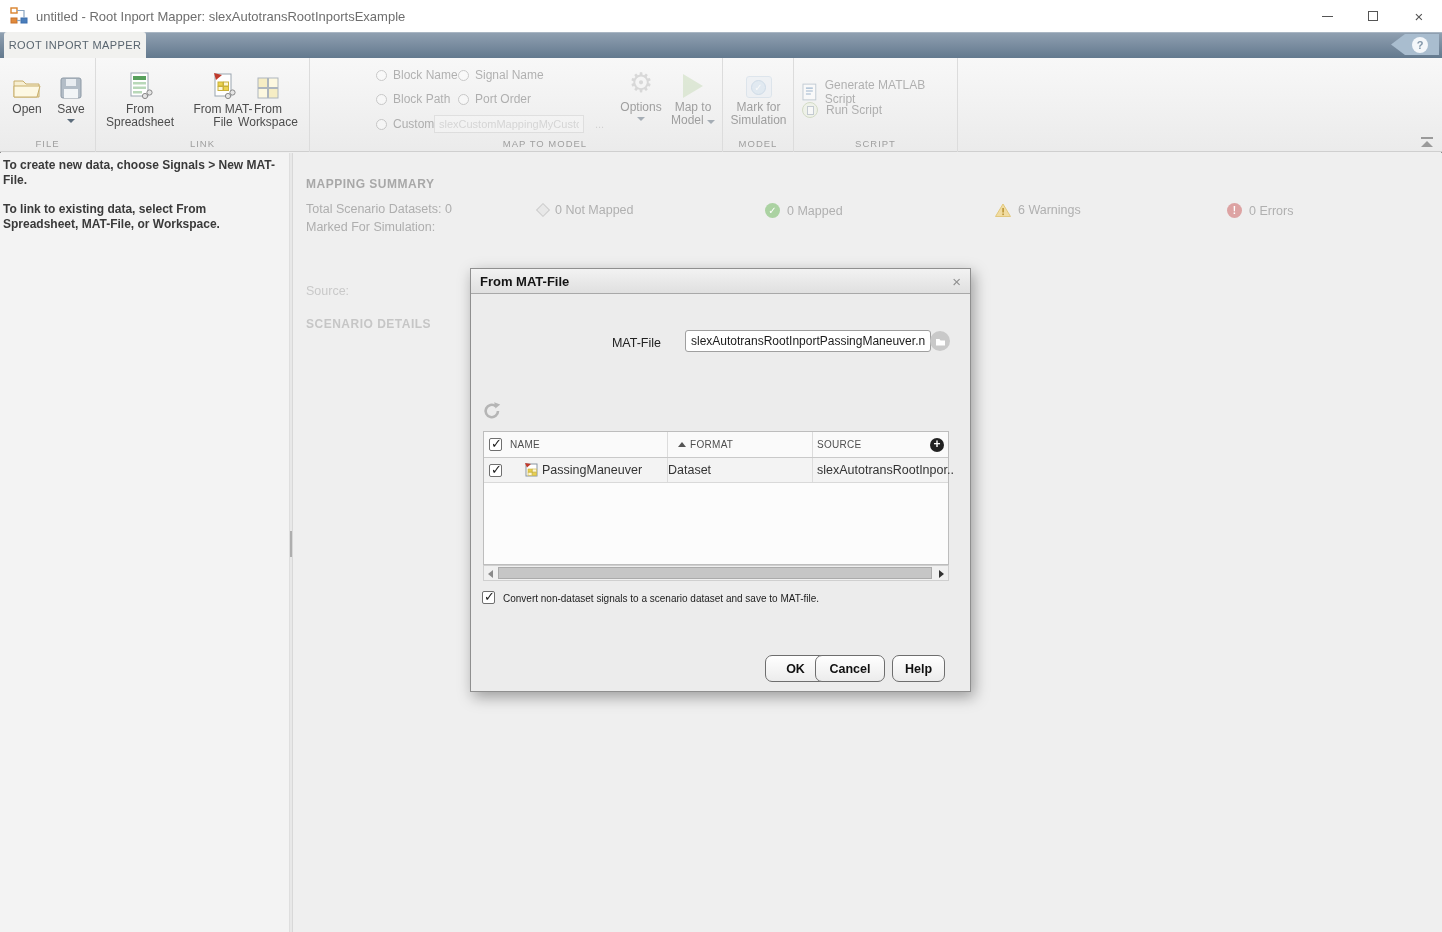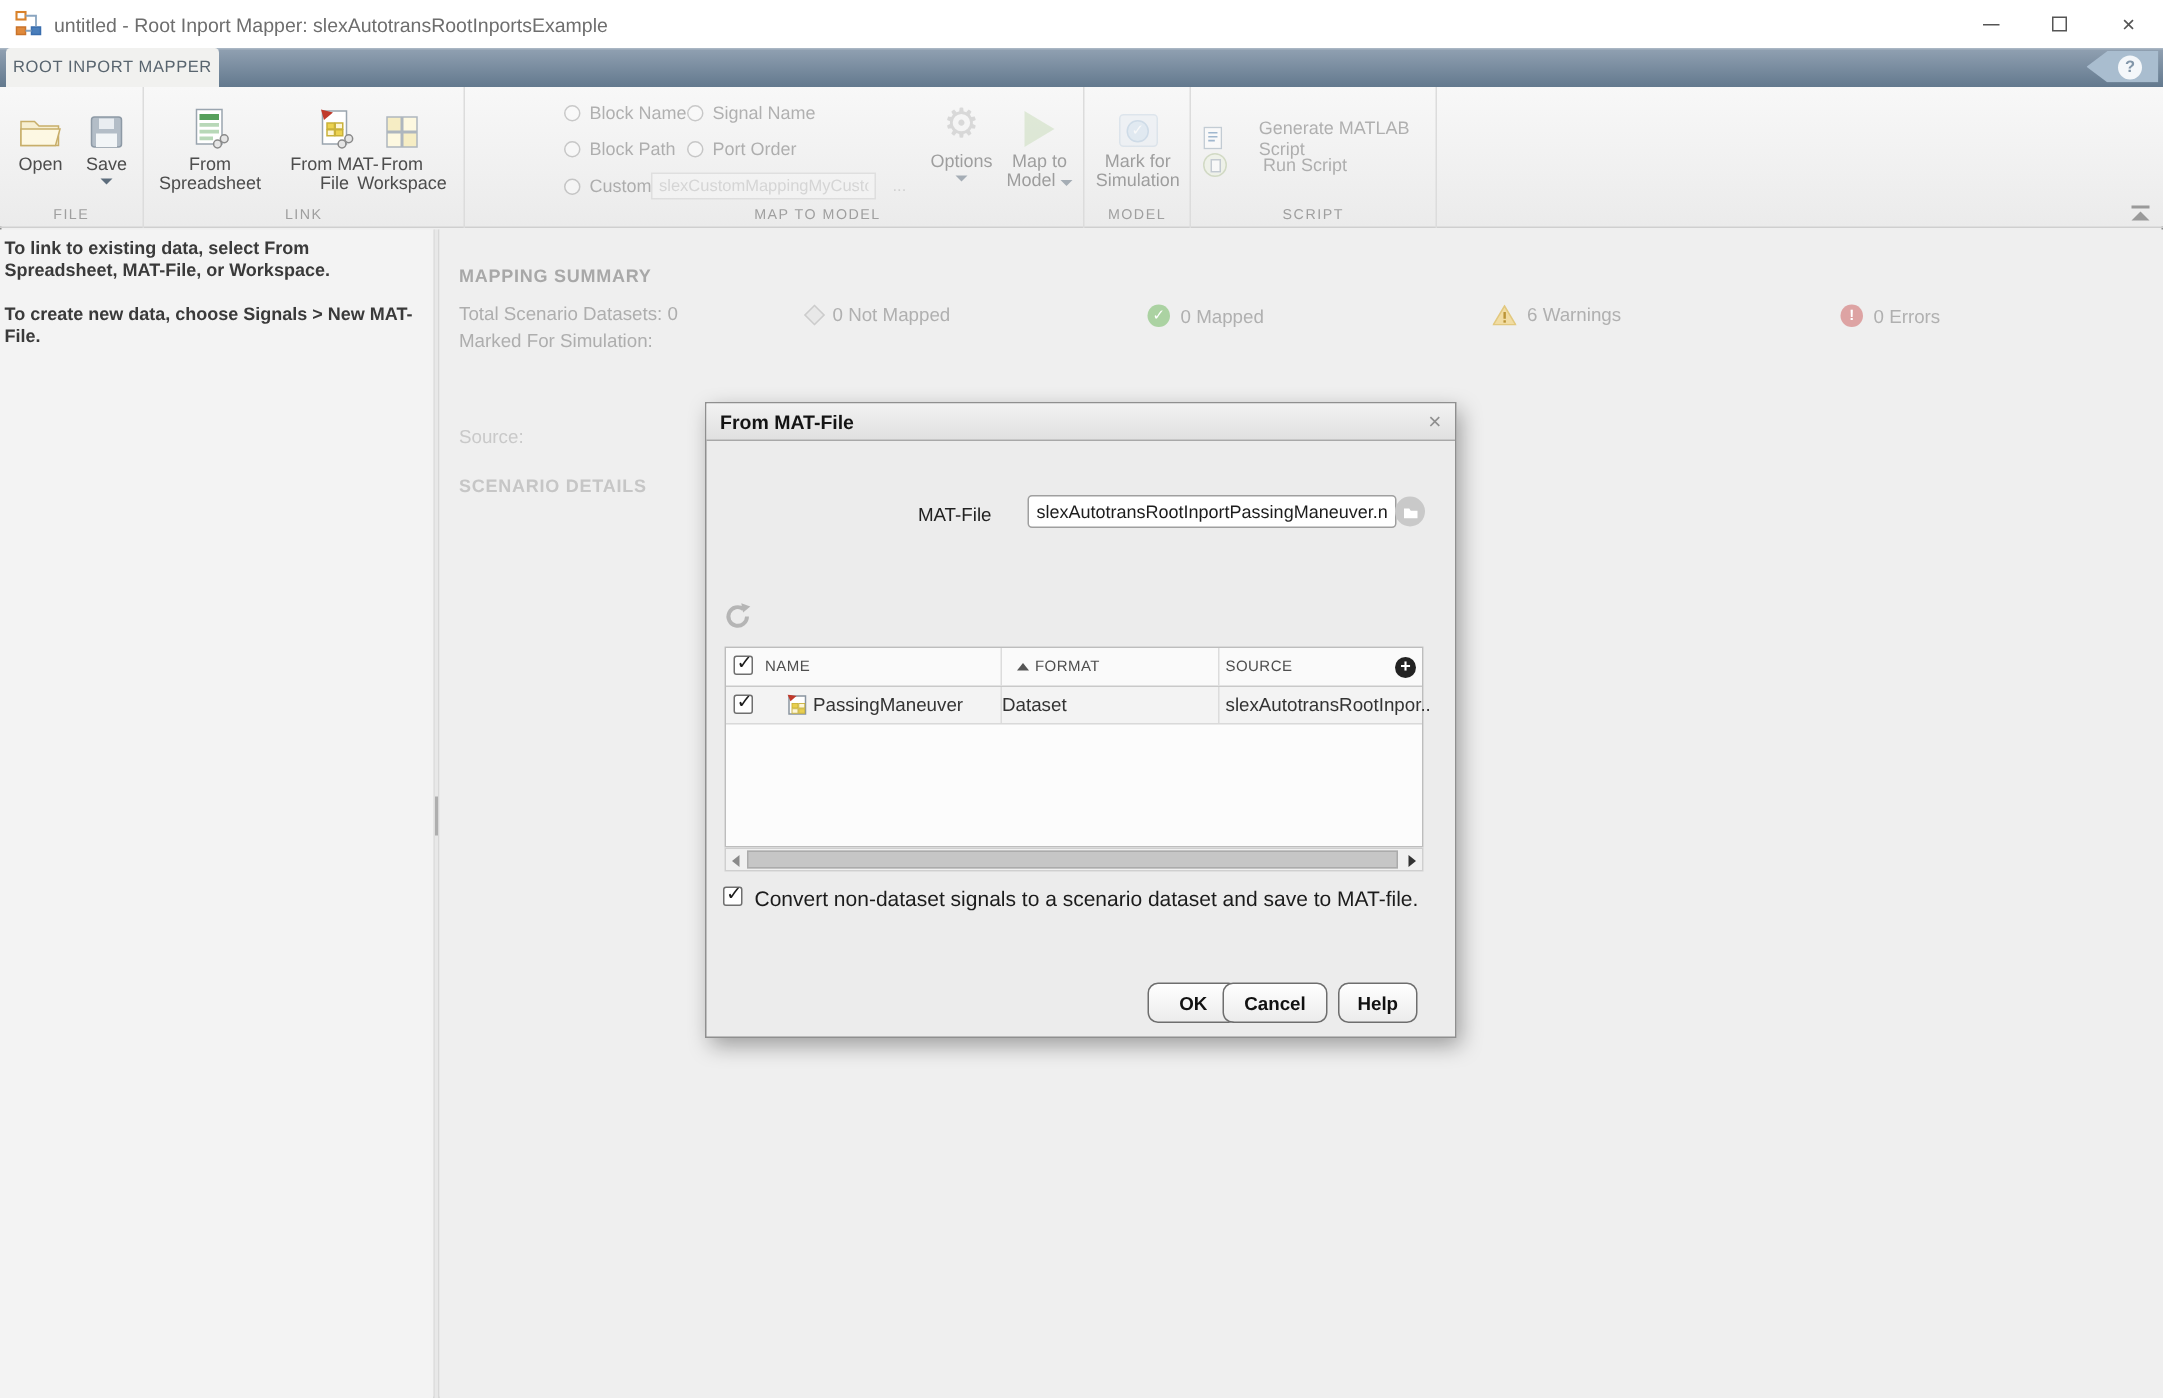--- a/index.html
+++ b/index.html
@@ -38,21 +38,21 @@
   .dd { width:0; height:0; border-left:4px solid transparent; border-right:4px solid transparent; border-top:4px solid #5d6d7c; margin-top:3px; display:inline-block; }
   .disabled { opacity:.5; }
   .radio-item { position:absolute; display:flex; gap:6px; align-items:center; font-size:12px; color:#6d6d6d; }
   .radio { width:11px; height:11px; border-radius:50%; background:#fcfcfc; border:1px solid #9c9c9c; }
   .custom-input { position:absolute; width:150px; height:18px; border:1px solid #cfcfcf; background:#f6f6f6; color:#bdbdbd; font-size:11px; padding:0 4px; font-family:"Liberation Sans",sans-serif; }
   .more-dots { position:absolute; font-size:11px; color:#b5b5b5; }
   .gear-glyph { font-family:"DejaVu Sans",sans-serif; font-size:27px; color:#bdbdbd; line-height:30px; }
   .play-tri { width:0; height:0; border-top:12px solid transparent; border-bottom:12px solid transparent; border-left:20px solid #c8dcb9; }
   .mark-icon { width:26px; height:22px; background:#e9eef4; border:1px solid #c7d6e4; border-radius:3px; display:flex; align-items:center; justify-content:center; }
   .mark-circle { width:15px; height:15px; border-radius:50%; background:#cfe0ef; border:1px solid #aac4dc; color:#fff; font-size:10px; font-weight:bold; display:flex; align-items:center; justify-content:center; font-family:"DejaVu Sans",sans-serif; }
-  .smallbtn { position:absolute; display:flex; gap:24px; align-items:center; font-size:12px; color:#6d6d6d; }
+  .smallbtn { position:absolute; display:flex; gap:8px; align-items:center; font-size:12px; color:#6d6d6d; }
   .runcircle { width:16px; height:16px; border-radius:50%; background:#edf2e2; border:1px solid #b4c49a; display:flex; align-items:center; justify-content:center; }
   .runpage { width:7px; height:9px; background:#fff; border:1px solid #98a5b3; }
   .collapse-btn { position:absolute; right:9px; bottom:4px; display:flex; flex-direction:column; align-items:center; gap:2px; }
   .collapse-bar { width:12px; height:2px; background:#9a9a9a; }
   .collapse-tri { width:0; height:0; border-left:6px solid transparent; border-right:6px solid transparent; border-bottom:6px solid #9a9a9a; }
 
   
   .left-panel { position:absolute; top:153px; left:0; width:289px; bottom:0; background:#f3f3f3; padding:5px 5px 0 3px; font-size:12px; font-weight:bold; color:#3a3a3a; line-height:15px; }
   .left-panel p + p { margin-top:14px; }
   .vdivider { position:absolute; left:289px; top:153px; width:4px; bottom:0; background:#e8e8e8; border-left:1px solid #dedede; border-right:1px solid #d8d8d8; }
@@ -86,21 +86,21 @@
   .sorttri { position:absolute; left:194px; top:10px; width:0; height:0; border-left:4px solid transparent; border-right:4px solid transparent; border-bottom:5px solid #555; }
   .plusbtn { position:absolute; right:4px; top:6px; width:14px; height:14px; border-radius:50%; background:#222; color:#fff; font-size:12px; line-height:13px; text-align:center; font-weight:bold; }
   .cb { width:13px; height:13px; background:#fff; border:1px solid #6f6f6f; border-radius:2px; position:relative; display:inline-block; }
   .cb.checked::after { content:"✓"; position:absolute; left:1px; top:-3px; font-size:13px; font-weight:bold; color:#1a1a1a; font-family:"DejaVu Sans",sans-serif; }
 
   .hscroll { position:absolute; left:12px; top:296px; width:466px; height:16px; background:#f0f0f0; border:1px solid #cfcfcf; }
   .hthumb { position:absolute; left:14px; top:1px; width:434px; height:12px; background:#c6c6c6; border:1px solid #ababab; }
   .sarrow-l { position:absolute; left:4px; top:4px; width:0; height:0; border-top:4px solid transparent; border-bottom:4px solid transparent; border-right:5px solid #8a8a8a; }
   .sarrow-r { position:absolute; right:4px; top:4px; width:0; height:0; border-top:4px solid transparent; border-bottom:4px solid transparent; border-left:5px solid #333; }
 
-  .convert-row { position:absolute; left:11px; top:322px; display:flex; gap:8px; align-items:flex-start; font-size:14px; color:#1c1c1c; }
+  .convert-row { position:absolute; left:11px; top:322px; display:flex; gap:8px; align-items:flex-end; font-size:10px; color:#1c1c1c; }
   .dlg-btn { position:absolute; top:386px; height:27px; border:1px solid #6e6e6e; border-radius:7px; background:linear-gradient(#ffffff,#ececec); font-weight:bold; font-size:12.5px; color:#111; display:flex; align-items:center; justify-content:center; }
 </style>
 </head>
 <body>
 
 <div class="titlebar">
   <svg class="app-icon" viewBox="0 0 18 18">
     <rect x="1" y="1" width="6" height="5" fill="#fff" stroke="#d9822b" stroke-width="1.4"></rect>
     <rect x="1" y="11" width="6" height="5" fill="#e08a3c" stroke="#c9732a"></rect>
     <rect x="11" y="11" width="6" height="5" fill="#4a7ebb" stroke="#3a6eae"></rect>
@@ -274,22 +274,22 @@
     <div class="rgroup-label">SCRIPT</div>
   </div>
 
   <div class="collapse-btn">
     <div class="collapse-bar"></div>
     <div class="collapse-tri"></div>
   </div>
 </div>
 
 <div class="left-panel">
+  <p>To create new data, choose Signals &gt; New MAT-File.</p>
   <p>To link to existing data, select From Spreadsheet, MAT-File, or Workspace.</p>
-  <p>To create new data, choose Signals &gt; New MAT-File.</p>
 </div>
 <div class="vdivider"></div>
 <div class="vhandle"></div>
 <div class="main-area"></div>
 
 <div class="summary-title">MAPPING SUMMARY</div>
 <div class="summary-line" style="top:202px">Total Scenario Datasets: 0</div>
 <div class="summary-line" style="top:220px">Marked For Simulation:</div>
 
 <div class="stat" style="left:538px;top:203px">

